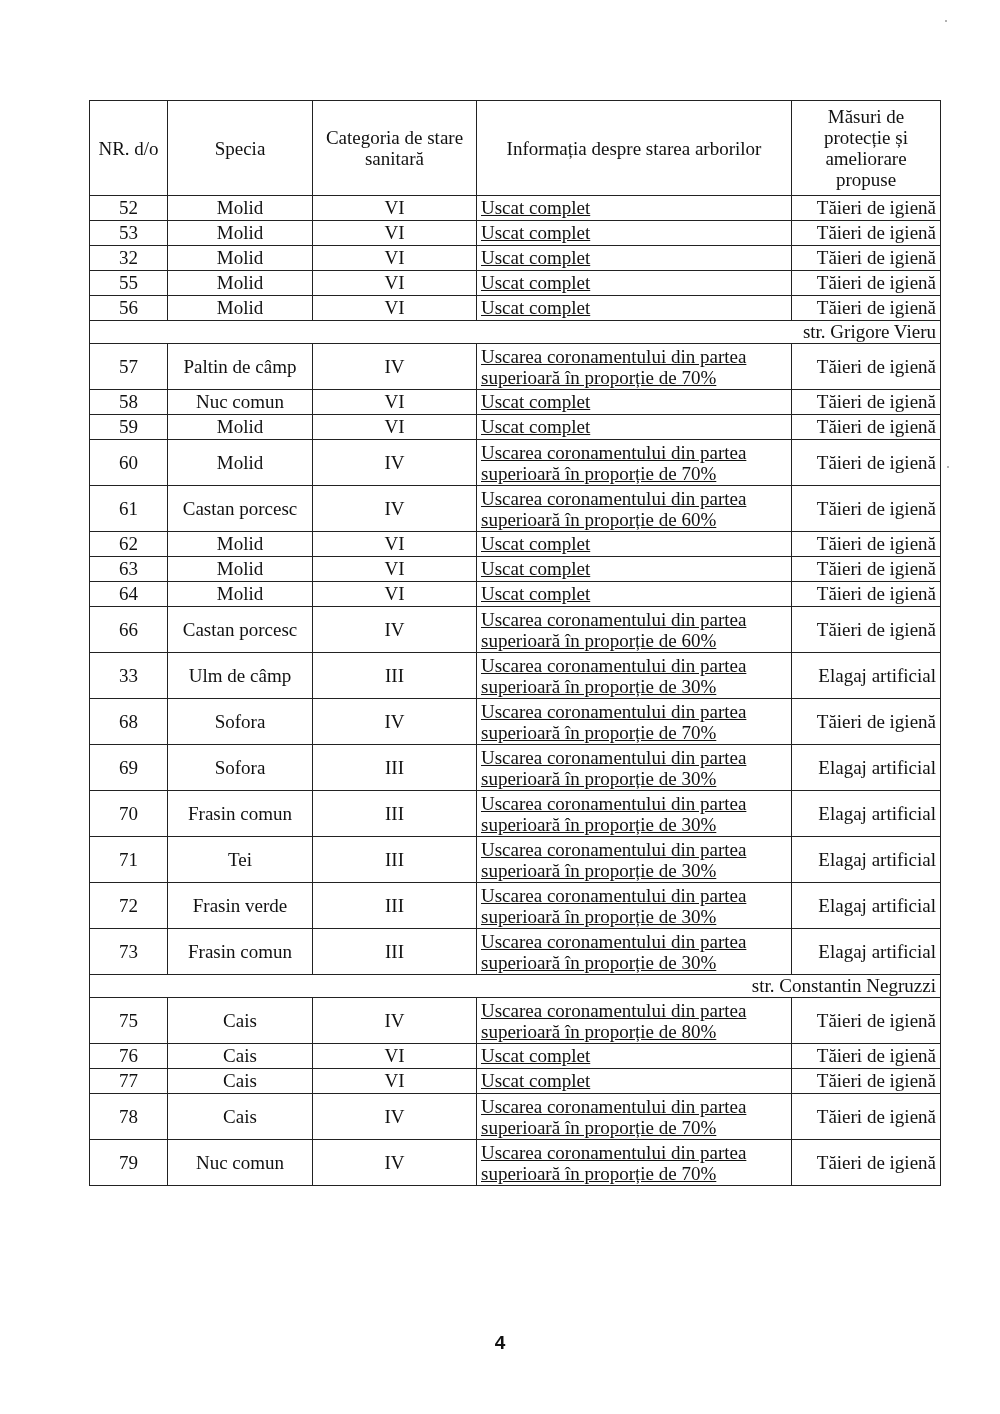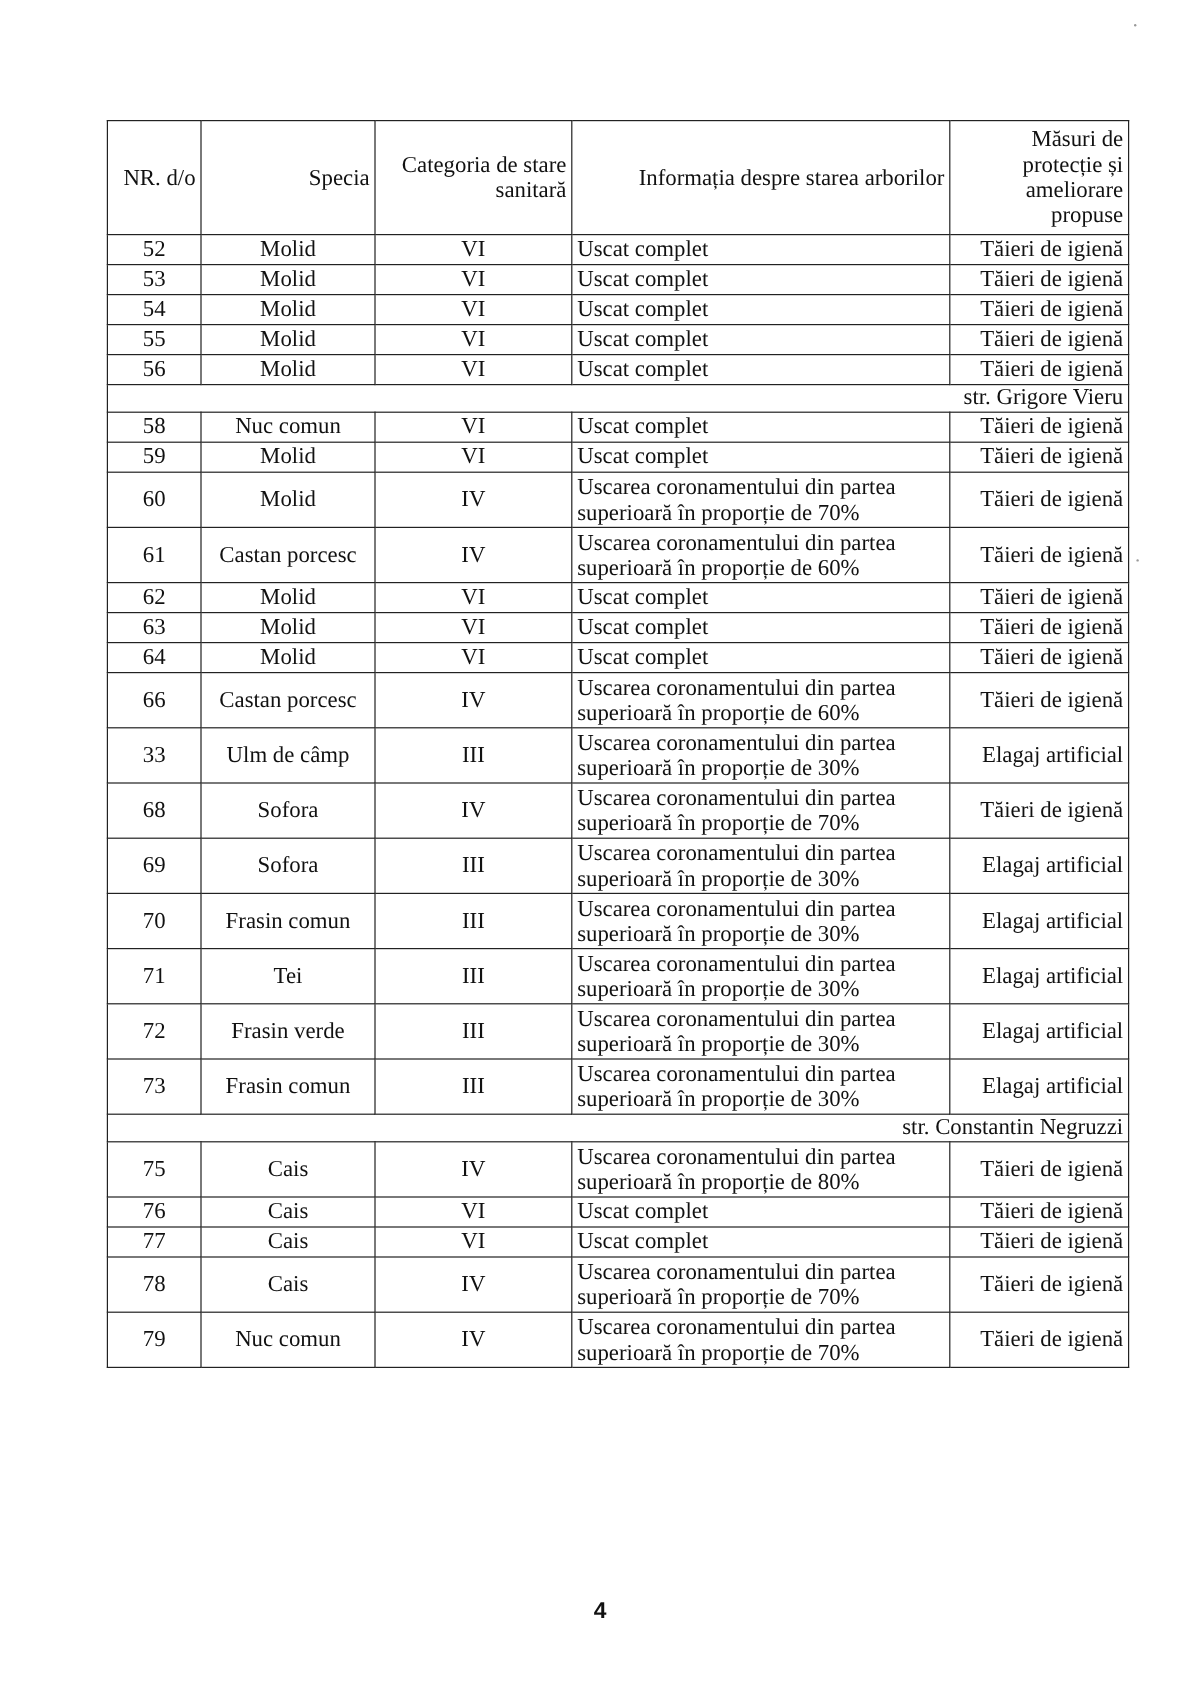--- a/index.html
+++ b/index.html
@@ -5,26 +5,26 @@
   html, body { margin: 0; padding: 0; background: #ffffff; }
   body { width: 1000px; height: 1414px; position: relative; overflow: hidden;
          font-family: "Liberation Serif", serif; color: #111; }
   .page { position: absolute; left: 0; top: 0; width: 1000px; height: 1414px; }
   table.main { position: absolute; left: 89px; top: 100px; width: 851px;
                border-collapse: collapse; table-layout: fixed; font-size: 19px; }
   table.main td, table.main th { border: 1.4px solid #222; padding: 0 4px; line-height: 21px;
                font-weight: normal; vertical-align: middle; }
   col.c1 { width: 78px; } col.c2 { width: 145px; } col.c3 { width: 164px; }
   col.c4 { width: 315px; } col.c5 { width: 149px; }
-  th { text-align: right; height: 94px; }
+  th { text-align: center; height: 94px; }
   th.h5 { line-height: 22px; vertical-align: bottom; }
   tr.single td { height: 24px; line-height: 22px; }
   tr.double td { height: 45px; }
   td.num, td.sp, td.cat { text-align: center; }
-  td.info { text-align: left; padding-left: 8px; }
+  td.info { text-align: left; padding-left: 8px; text-decoration: underline; }
   td.mes { text-align: right; white-space: nowrap; }
   tr.street td { text-align: right; height: 22px; line-height: 20px; }
   .pagenum { position: absolute; left: 0; width: 1000px; top: 1332px; text-align: center;
              font-family: "Liberation Sans", sans-serif; font-size: 19px; font-weight: bold; }
   .speck { position: absolute; width: 2px; height: 2px; background: #999; border-radius: 1px; }
 </style>
 </head>
 <body>
 
 <div class="page">
@@ -57,21 +57,21 @@
           <td class="mes">Tăieri de igienă</td>
         </tr>
         <tr class="single">
           <td class="num">53</td>
           <td class="sp">Molid</td>
           <td class="cat">VI</td>
           <td class="info">Uscat complet</td>
           <td class="mes">Tăieri de igienă</td>
         </tr>
         <tr class="single">
-          <td class="num">54</td>
+          <td class="num">32</td>
           <td class="sp">Molid</td>
           <td class="cat">VI</td>
           <td class="info">Uscat complet</td>
           <td class="mes">Tăieri de igienă</td>
         </tr>
         <tr class="single">
           <td class="num">55</td>
           <td class="sp">Molid</td>
           <td class="cat">VI</td>
           <td class="info">Uscat complet</td>
@@ -80,20 +80,27 @@
         <tr class="single">
           <td class="num">56</td>
           <td class="sp">Molid</td>
           <td class="cat">VI</td>
           <td class="info">Uscat complet</td>
           <td class="mes">Tăieri de igienă</td>
         </tr>
         <tr class="street">
           <td colspan="5">str. Grigore Vieru</td>
         </tr>
+        <tr class="double">
+          <td class="num">57</td>
+          <td class="sp">Paltin de câmp</td>
+          <td class="cat">IV</td>
+          <td class="info">Uscarea coronamentului din partea superioară în proporție de 70%</td>
+          <td class="mes">Tăieri de igienă</td>
+        </tr>
         <tr class="single">
           <td class="num">58</td>
           <td class="sp">Nuc comun</td>
           <td class="cat">VI</td>
           <td class="info">Uscat complet</td>
           <td class="mes">Tăieri de igienă</td>
         </tr>
         <tr class="single">
           <td class="num">59</td>
           <td class="sp">Molid</td>

